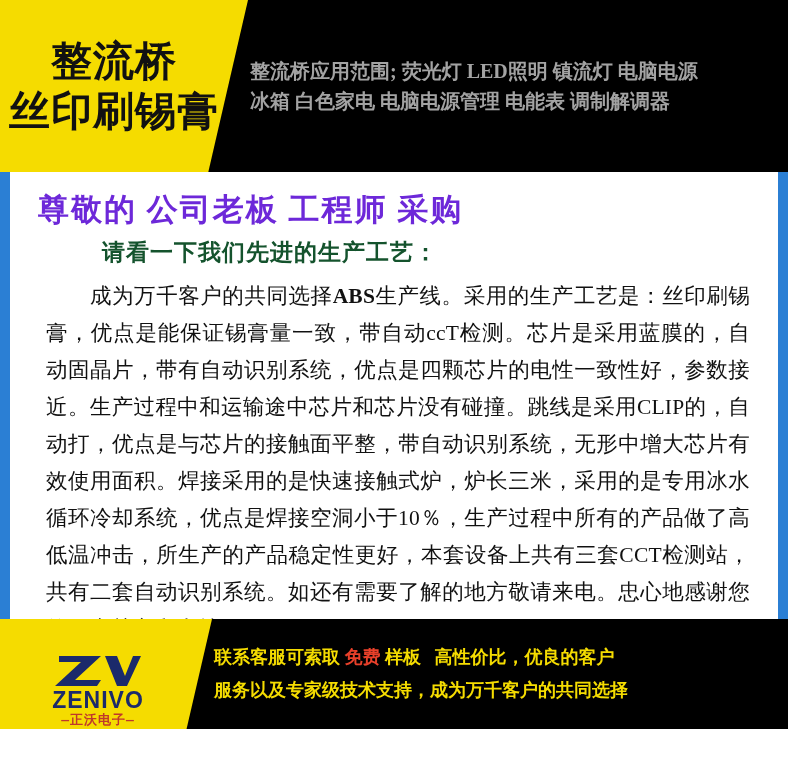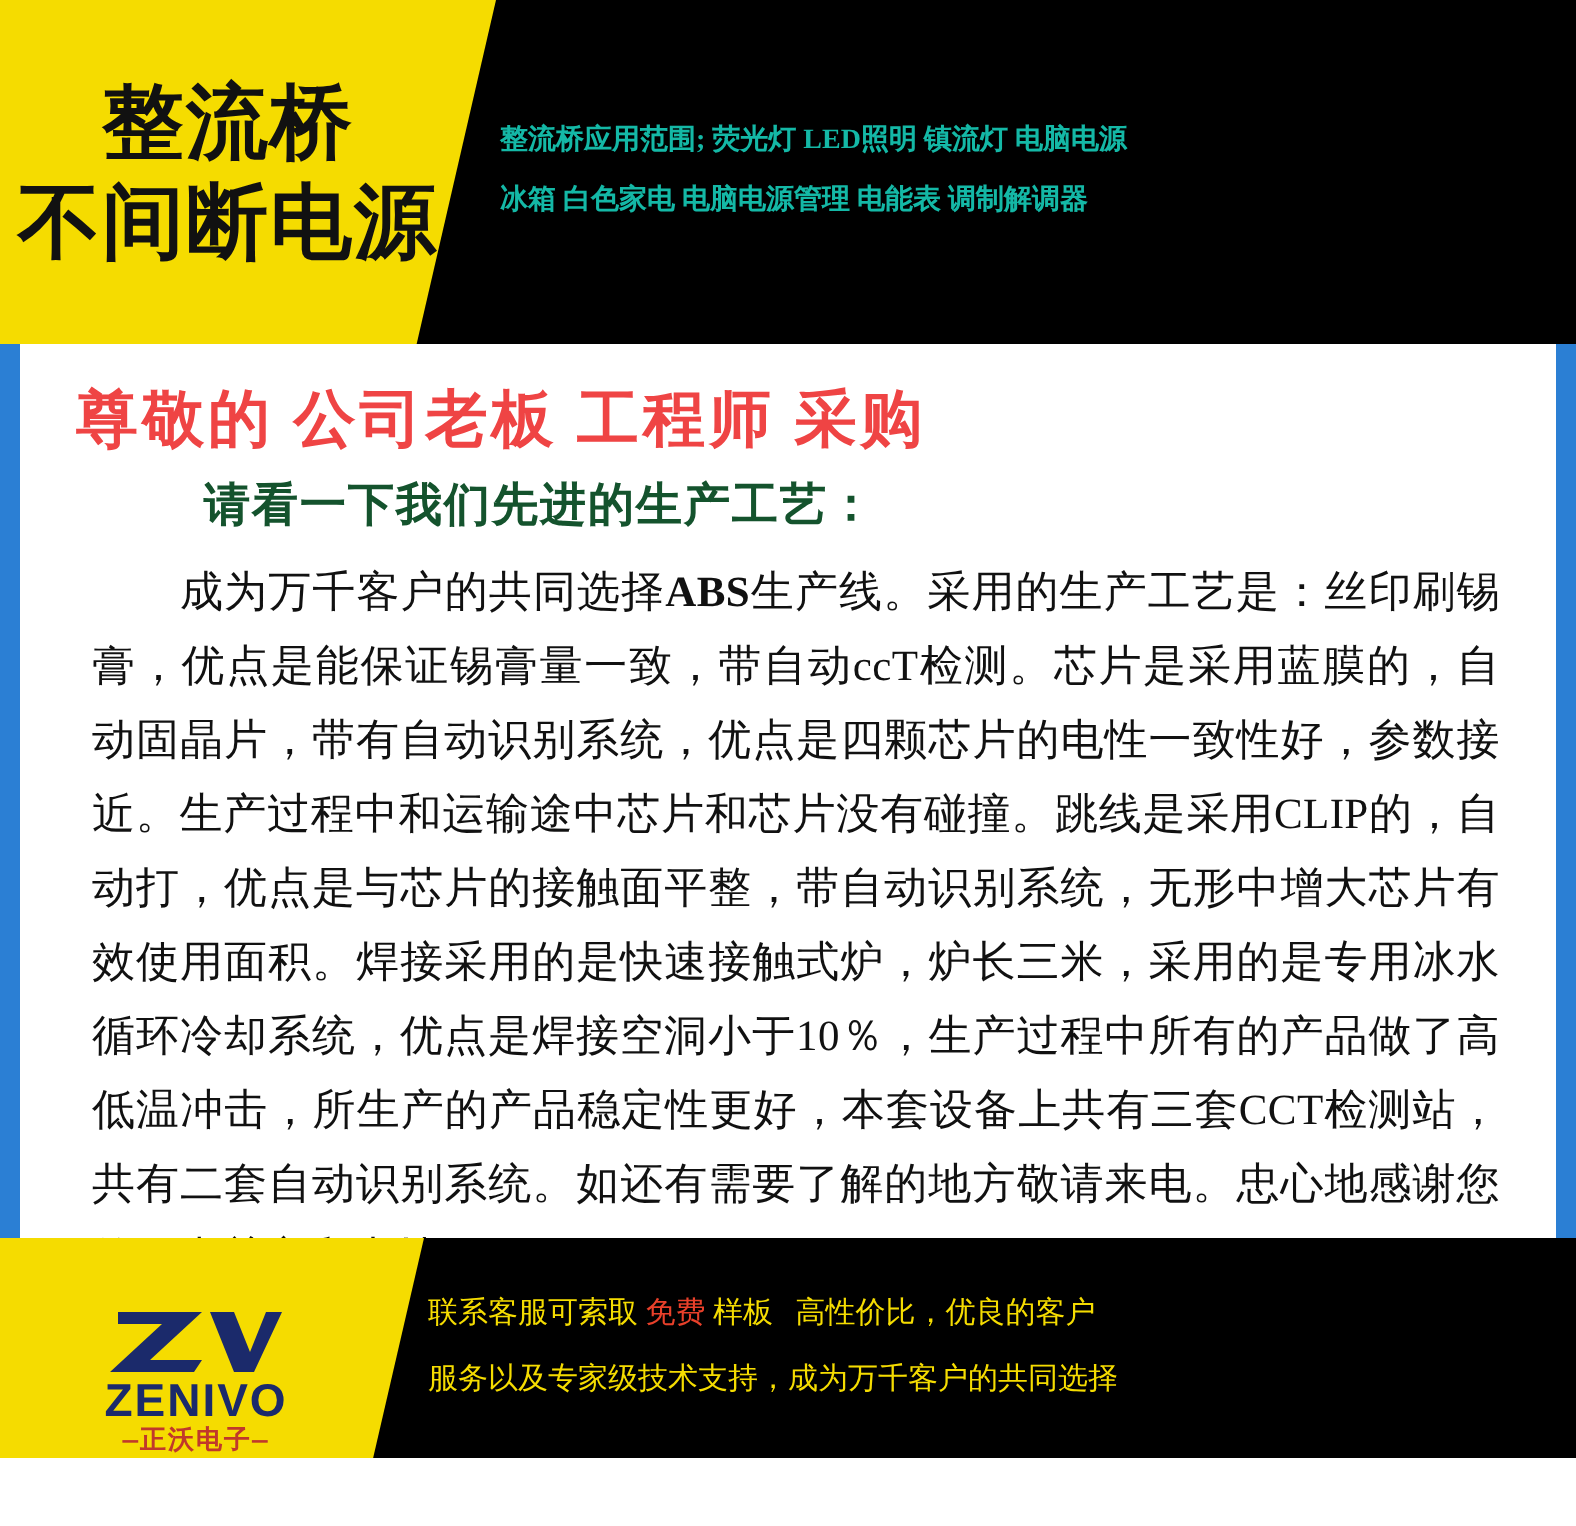--- a/index.html
+++ b/index.html
@@ -56,42 +56,42 @@
     flex: 1 1 auto;
     background: #000000;
     display: flex;
     flex-direction: column;
     justify-content: center;
     padding: 0 8px 0 2px;
   }
   .banner-line {
     font-family: "Liberation Serif", serif;
     font-weight: bold;
-    font-size: 14px;
+    font-size: 20px;
     line-height: 30px;
-    color: #14b8a6;
+    color: #a3a3a3;
     white-space: nowrap;
     letter-spacing: 0px;
   }
   .body-area {
     position: relative;
     width: 788px;
     height: 447px;
     background: #ffffff;
     border-left: 10px solid #2b7fd4;
     border-right: 10px solid #2b7fd4;
     box-sizing: border-box;
     padding: 12px 22px 0 22px;
   }
   .salutation {
     font-family: "Liberation Serif", serif;
     font-weight: bold;
     font-size: 31px;
     line-height: 40px;
-    color: #ef4444;
+    color: #6d28d9;
     letter-spacing: 2px;
     margin: 6px 0 4px 6px;
   }
   .subhead {
     font-family: "Liberation Serif", serif;
     font-weight: bold;
     font-size: 23px;
     line-height: 34px;
     color: #14532d;
     margin: 6px 0 8px 70px;
@@ -150,22 +150,22 @@
   .footer-right {
     flex: 1 1 auto;
     display: flex;
     flex-direction: column;
     justify-content: center;
     padding-left: 2px;
     padding-right: 6px;
   }
   .footer-line {
     font-family: "Liberation Serif", serif;
-    font-weight: normal;
-    font-size: 15px;
+    font-weight: bold;
+    font-size: 18px;
     line-height: 33px;
     color: #f5dc00;
     white-space: nowrap;
   }
   .footer-line .free {
     color: #e8402a;
   }
   .bottom-pad {
     width: 788px;
     height: 34px;
@@ -175,21 +175,21 @@
 </style>
 </head>
 <body>
 
 <div class="page">
 
   <div class="banner">
     <div class="banner-left">
       <div class="banner-left-inner">
         <div class="banner-left-line">整流桥</div>
-        <div class="banner-left-line">不间断电源</div>
+        <div class="banner-left-line">丝印刷锡膏</div>
       </div>
     </div>
     <div class="banner-right">
       <div class="banner-line">整流桥应用范围; 荧光灯 LED照明 镇流灯 电脑电源</div>
       <div class="banner-line">冰箱 白色家电 电脑电源管理 电能表 调制解调器</div>
     </div>
   </div>
 
   <div class="body-area">
     <div class="salutation">尊敬的 公司老板 工程师 采购</div>

